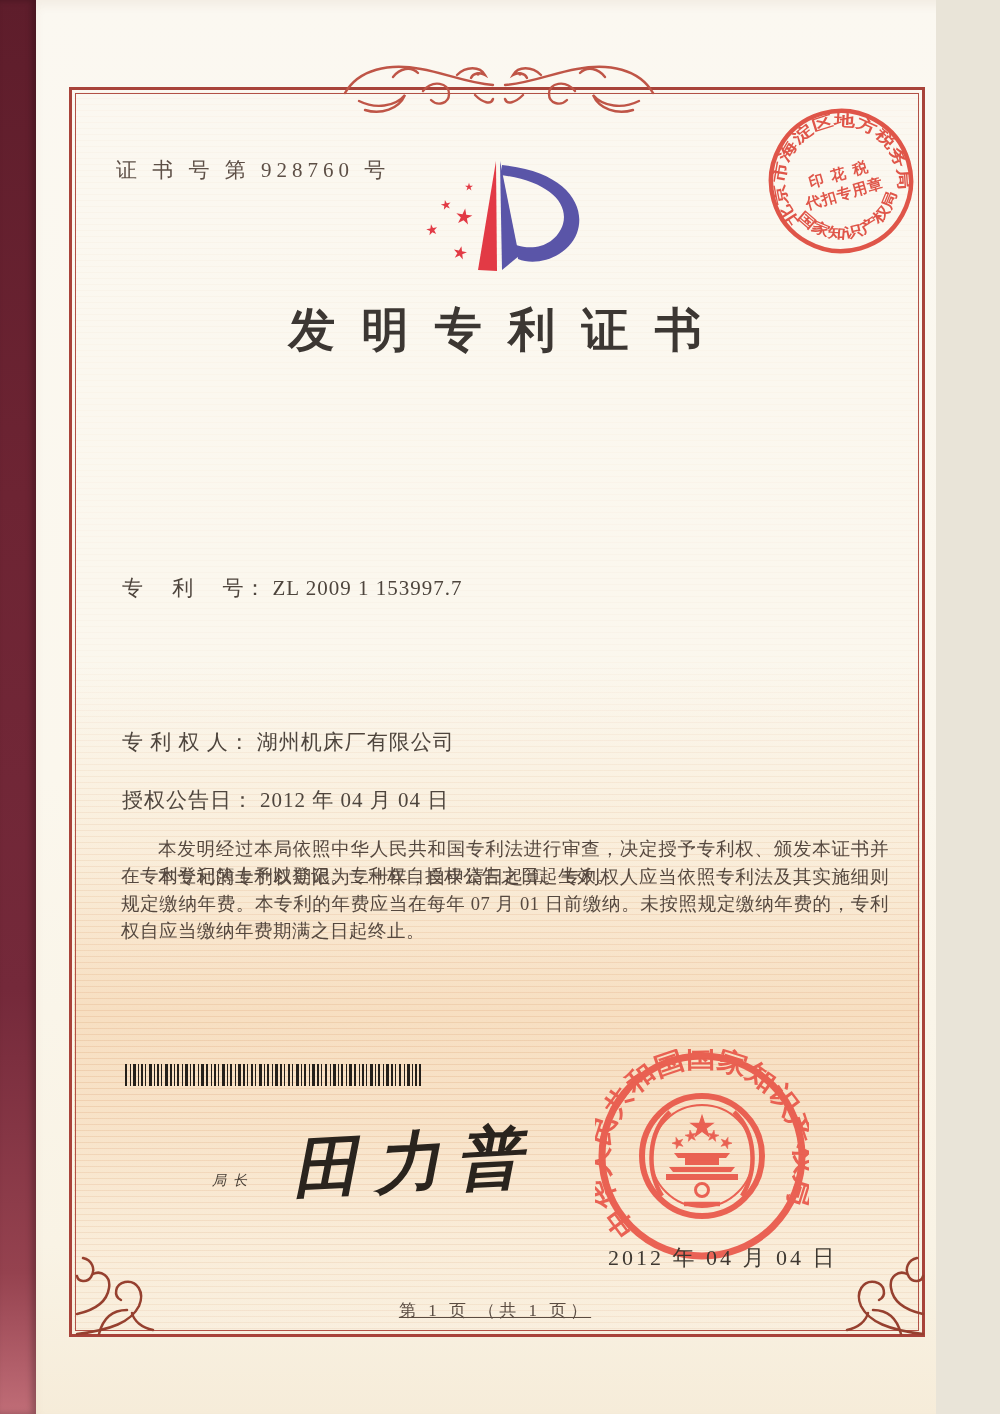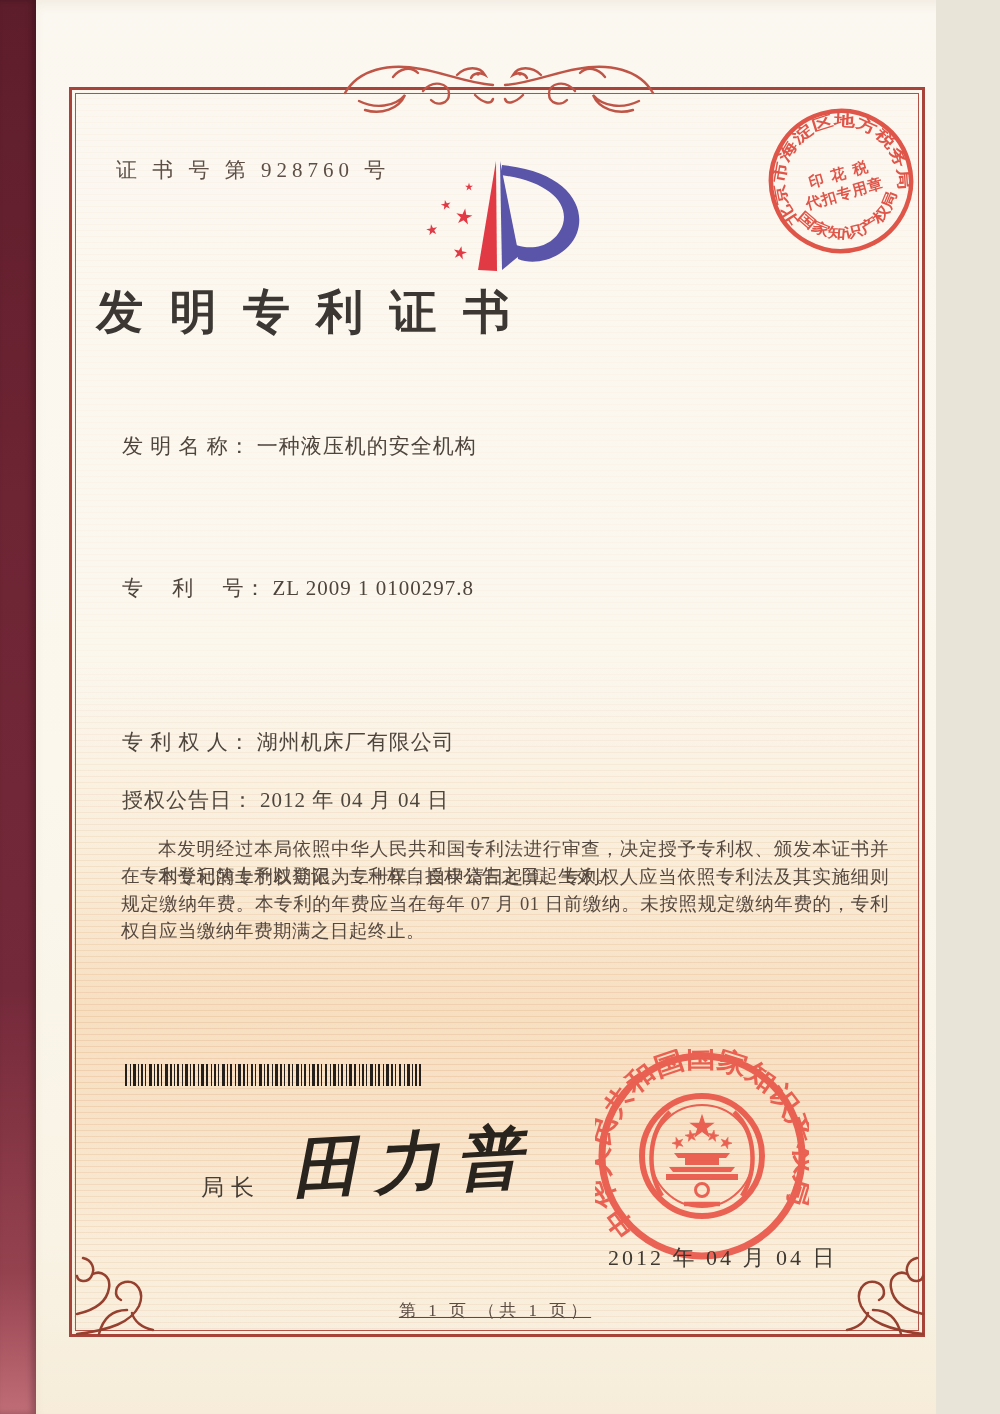--- a/index.html
+++ b/index.html
@@ -43,31 +43,31 @@
   }
   .g-lines{
     position:absolute;left:74px;top:92px;width:846px;height:1240px;
     background:repeating-linear-gradient(180deg,rgba(210,140,88,.2) 0 1px,rgba(255,255,255,0) 1px 6px);
     -webkit-mask-image:linear-gradient(180deg,rgba(0,0,0,.18) 0%,rgba(0,0,0,.15) 45%,rgba(0,0,0,.7) 63%,#000 80%,rgba(0,0,0,.5) 100%);
     mask-image:linear-gradient(180deg,rgba(0,0,0,.18) 0%,rgba(0,0,0,.15) 45%,rgba(0,0,0,.7) 63%,#000 80%,rgba(0,0,0,.5) 100%);
   }
   .abs{position:absolute;}
   .cert-no{left:116px;top:156px;font-size:21px;letter-spacing:5px;color:#5d4f46;}
   .title{
-    left:70px;top:281px;width:850px;text-align:left;
+    left:70px;top:299px;width:850px;text-align:center;
     font-size:47px;font-weight:600;color:#3c3733;
     letter-spacing:.56em;text-indent:.56em;
   }
   .field{left:122px;font-size:21px;color:#4e453d;letter-spacing:1px;white-space:nowrap;}
   .field .val{margin-left:6px;}
   .para{
     left:121px;width:768px;font-size:18.5px;line-height:27px;
     text-align:justify;text-indent:2em;color:#55483f;letter-spacing:.5px;
   }
-  .sig-label{left:201px;top:1172px;font-size:23px;letter-spacing:7px;color:#463d34;}
+  .sig-label{left:212px;top:1172px;font-size:14px;letter-spacing:7px;color:#463d34;font-style:italic;}
   .sig-name{
     left:292px;top:1118px;font-size:66px;color:#2a241e;font-weight:700;
     letter-spacing:16px;transform:rotate(-3deg);font-style:italic;
   }
   .seal-date{left:608px;top:1243px;font-size:22px;letter-spacing:3px;color:#3e3831;z-index:6;}
   .footer{left:70px;top:1299px;width:850px;text-align:center;font-size:17px;letter-spacing:4px;color:#5a4c42;text-decoration:underline;}
   svg{display:block;}
   .stamp-small{left:754px;top:94px;z-index:5;}
   .seal-big{left:595px;top:1049px;z-index:5;}
   .logo{left:419px;top:153px;}
@@ -166,25 +166,22 @@
       <text fill="#dd4437" font-size="14" font-weight="bold" textLength="126" lengthAdjust="spacingAndGlyphs">
         <textPath href="#tp-bot">国家知识产权局</textPath>
       </text>
       <text x="0" y="-2" text-anchor="middle" fill="#dd4437" font-size="15" font-weight="bold" letter-spacing="2">印 花 税</text>
       <text x="0" y="18" text-anchor="middle" fill="#dd4437" font-size="15" font-weight="bold" letter-spacing="1">代扣专用章</text>
     </g>
   </svg>
 
   <div class="abs title">发明专利证书</div>
 
-  <div class="abs field" style="top:432px">
-    <span>发 明 名 称：</span><span class="val">一种液压机的安全机构</span>
-  </div>
   <div class="abs field" style="top:574px">
-    <span>专　 利　 号：</span><span class="val">ZL 2009 1 0100297.8</span>
+    <span>专　 利　 号：</span><span class="val">ZL 2009 1 153997.7</span>
   </div>
   <div class="abs field" style="top:728px">
     <span>专 利 权 人：</span><span class="val">湖州机床厂有限公司</span>
   </div>
   <div class="abs field" style="top:786px">
     <span>授权公告日：</span><span class="val">2012 年 04 月 04 日</span>
   </div>
 
   <div class="abs para" style="top:836px">本发明经过本局依照中华人民共和国专利法进行审查，决定授予专利权、颁发本证书并在专利登记簿上予以登记。专利权自授权公告之日起生效。</div>
   <div class="abs para" style="top:864px">本专利的专利权期限为二十年，自申请日起算。专利权人应当依照专利法及其实施细则规定缴纳年费。本专利的年费应当在每年 07 月 01 日前缴纳。未按照规定缴纳年费的，专利权自应当缴纳年费期满之日起终止。</div>

